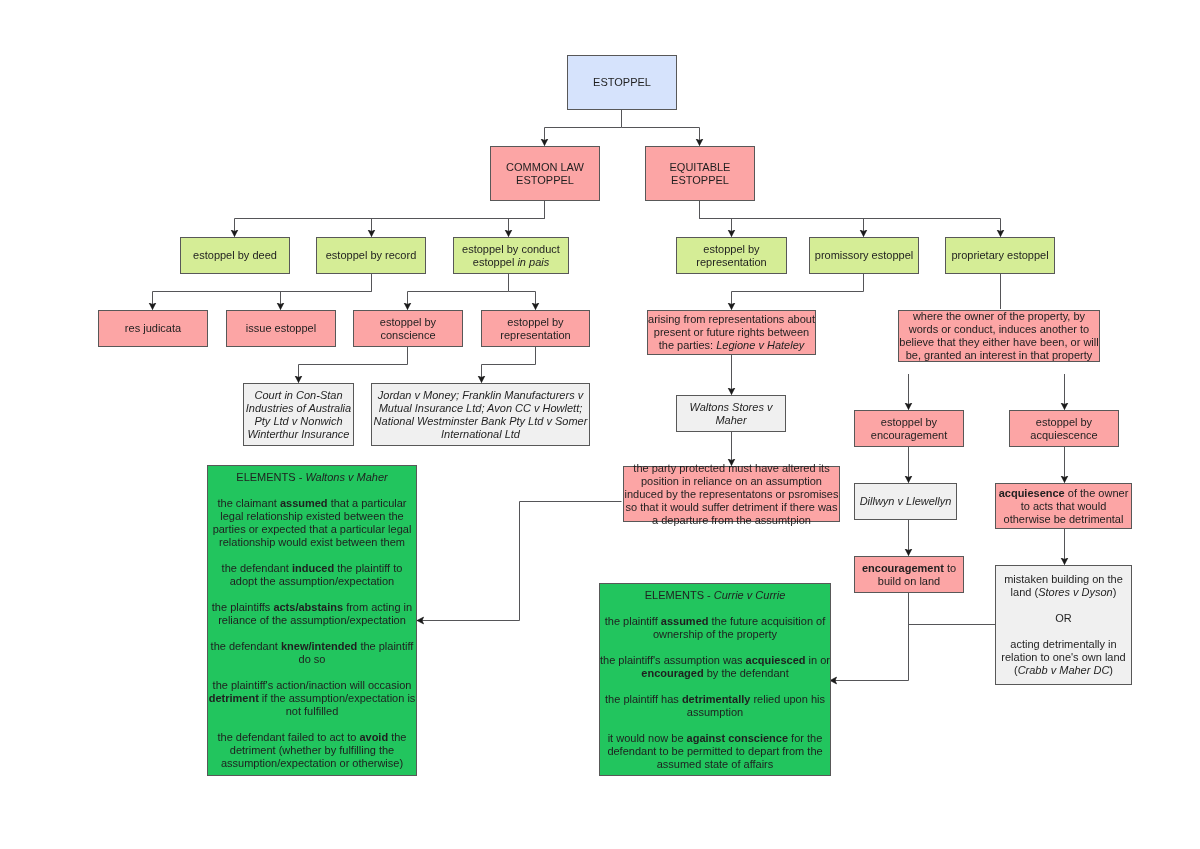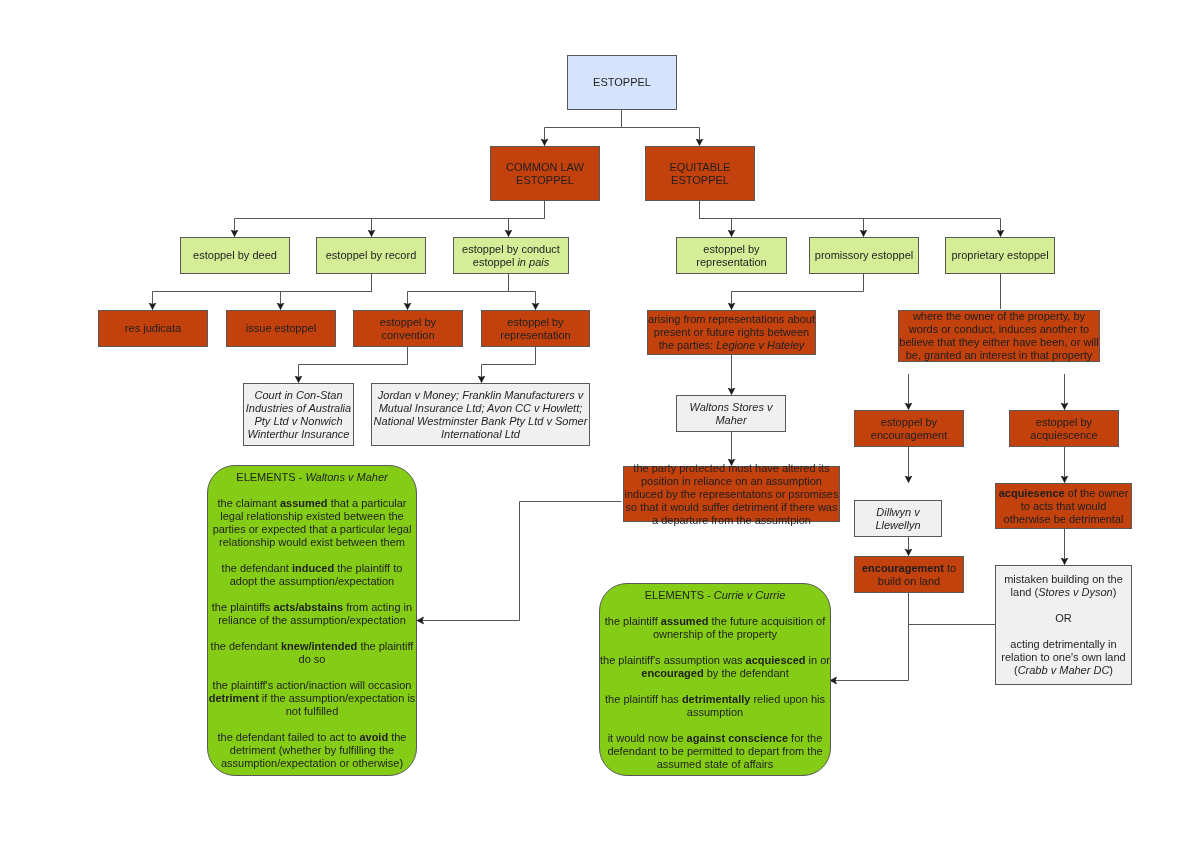--- a/index.html
+++ b/index.html
@@ -9,22 +9,22 @@
   #canvas{position:relative;width:1200px;height:849px;background:#fff;}
   svg#edges{position:absolute;left:0;top:0;width:1200px;height:849px;}
   .node{position:absolute;box-sizing:border-box;border:1px solid #585858;
         display:flex;align-items:center;justify-content:center;text-align:center;
         line-height:13px;color:#1f1f1f;}
   .node .txt{width:100%;text-align:center;}
   .blue{background:#d6e3fc;}
   .green{background:#d5ed96;}
   .grey{background:#f0f0f0;}
   .ital{font-style:italic;}
-  .white{background:#c2410c;}
-  .tan{background:#84cc16;border-radius:28px;}
+  .white{background:#fca5a5;}
+  .tan{background:#22c55e;}
   i{font-style:italic;margin-top:20px;}
   b{font-weight:bold;}
   .blank{display:block;height:13px;}
 </style>
 </head>
 <body>
 
 <div id="canvas">
 
   <svg id="edges" viewBox="0 0 1200 849" aria-hidden="true">
@@ -94,21 +94,21 @@
     <div class="txt">proprietary estoppel</div>
   </div>
 
   <div class="node white" style="left:98px;top:310px;width:110px;height:37px">
     <div class="txt">res judicata</div>
   </div>
   <div class="node white" style="left:226px;top:310px;width:110px;height:37px">
     <div class="txt">issue estoppel</div>
   </div>
   <div class="node white" style="left:353px;top:310px;width:110px;height:37px">
-    <div class="txt"><span>estoppel by</span><br><span>convention</span></div>
+    <div class="txt"><span>estoppel by</span><br><span>conscience</span></div>
   </div>
   <div class="node white" style="left:481px;top:310px;width:109px;height:37px">
     <div class="txt"><span>estoppel by</span><br><span>representation</span></div>
   </div>
 
   <div class="node grey ital" style="left:243px;top:383px;width:111px;height:63px">
     <div class="txt">Court in Con-Stan Industries of Australia Pty Ltd v Nonwich Winterthur Insurance</div>
   </div>
   <div class="node grey ital" style="left:371px;top:383px;width:219px;height:63px">
     <div class="txt">Jordan v Money; Franklin Manufacturers v Mutual Insurance Ltd; Avon CC v Howlett; National Westminster Bank Pty Ltd v Somer International Ltd</div>
@@ -126,21 +126,21 @@
 
   <div class="node white" style="left:898px;top:310px;width:202px;height:52px">
     <div class="txt">where the owner of the property, by words or conduct, induces another to believe that they either have been, or will be, granted an interest in that property</div>
   </div>
   <div class="node white" style="left:854px;top:410px;width:110px;height:37px">
     <div class="txt"><span>estoppel by</span><br><span>encouragement</span></div>
   </div>
   <div class="node white" style="left:1009px;top:410px;width:110px;height:37px">
     <div class="txt"><span>estoppel by</span><br><span>acquiescence</span></div>
   </div>
-  <div class="node grey ital" style="left:854px;top:500px;width:88px;height:37px">
+  <div class="node grey ital" style="left:854px;top:483px;width:103px;height:37px">
     <div class="txt">Dillwyn v Llewellyn</div>
   </div>
   <div class="node white" style="left:854px;top:556px;width:110px;height:37px">
     <div class="txt"><b>encouragement</b><span> to build on land</span></div>
   </div>
   <div class="node white" style="left:995px;top:483px;width:137px;height:46px">
     <div class="txt"><b>acquiesence</b><span> of the owner to acts that would otherwise be detrimental</span></div>
   </div>
   <div class="node grey" style="left:995px;top:565px;width:137px;height:120px">
     <div class="txt"><span>mistaken building on the land (</span><i>Stores v Dyson</i><span>)</span><span class="blank"></span><span>OR</span><span class="blank"></span><span>acting detrimentally in relation to one's own land (</span><i>Crabb v Maher DC</i><span>)</span></div>

